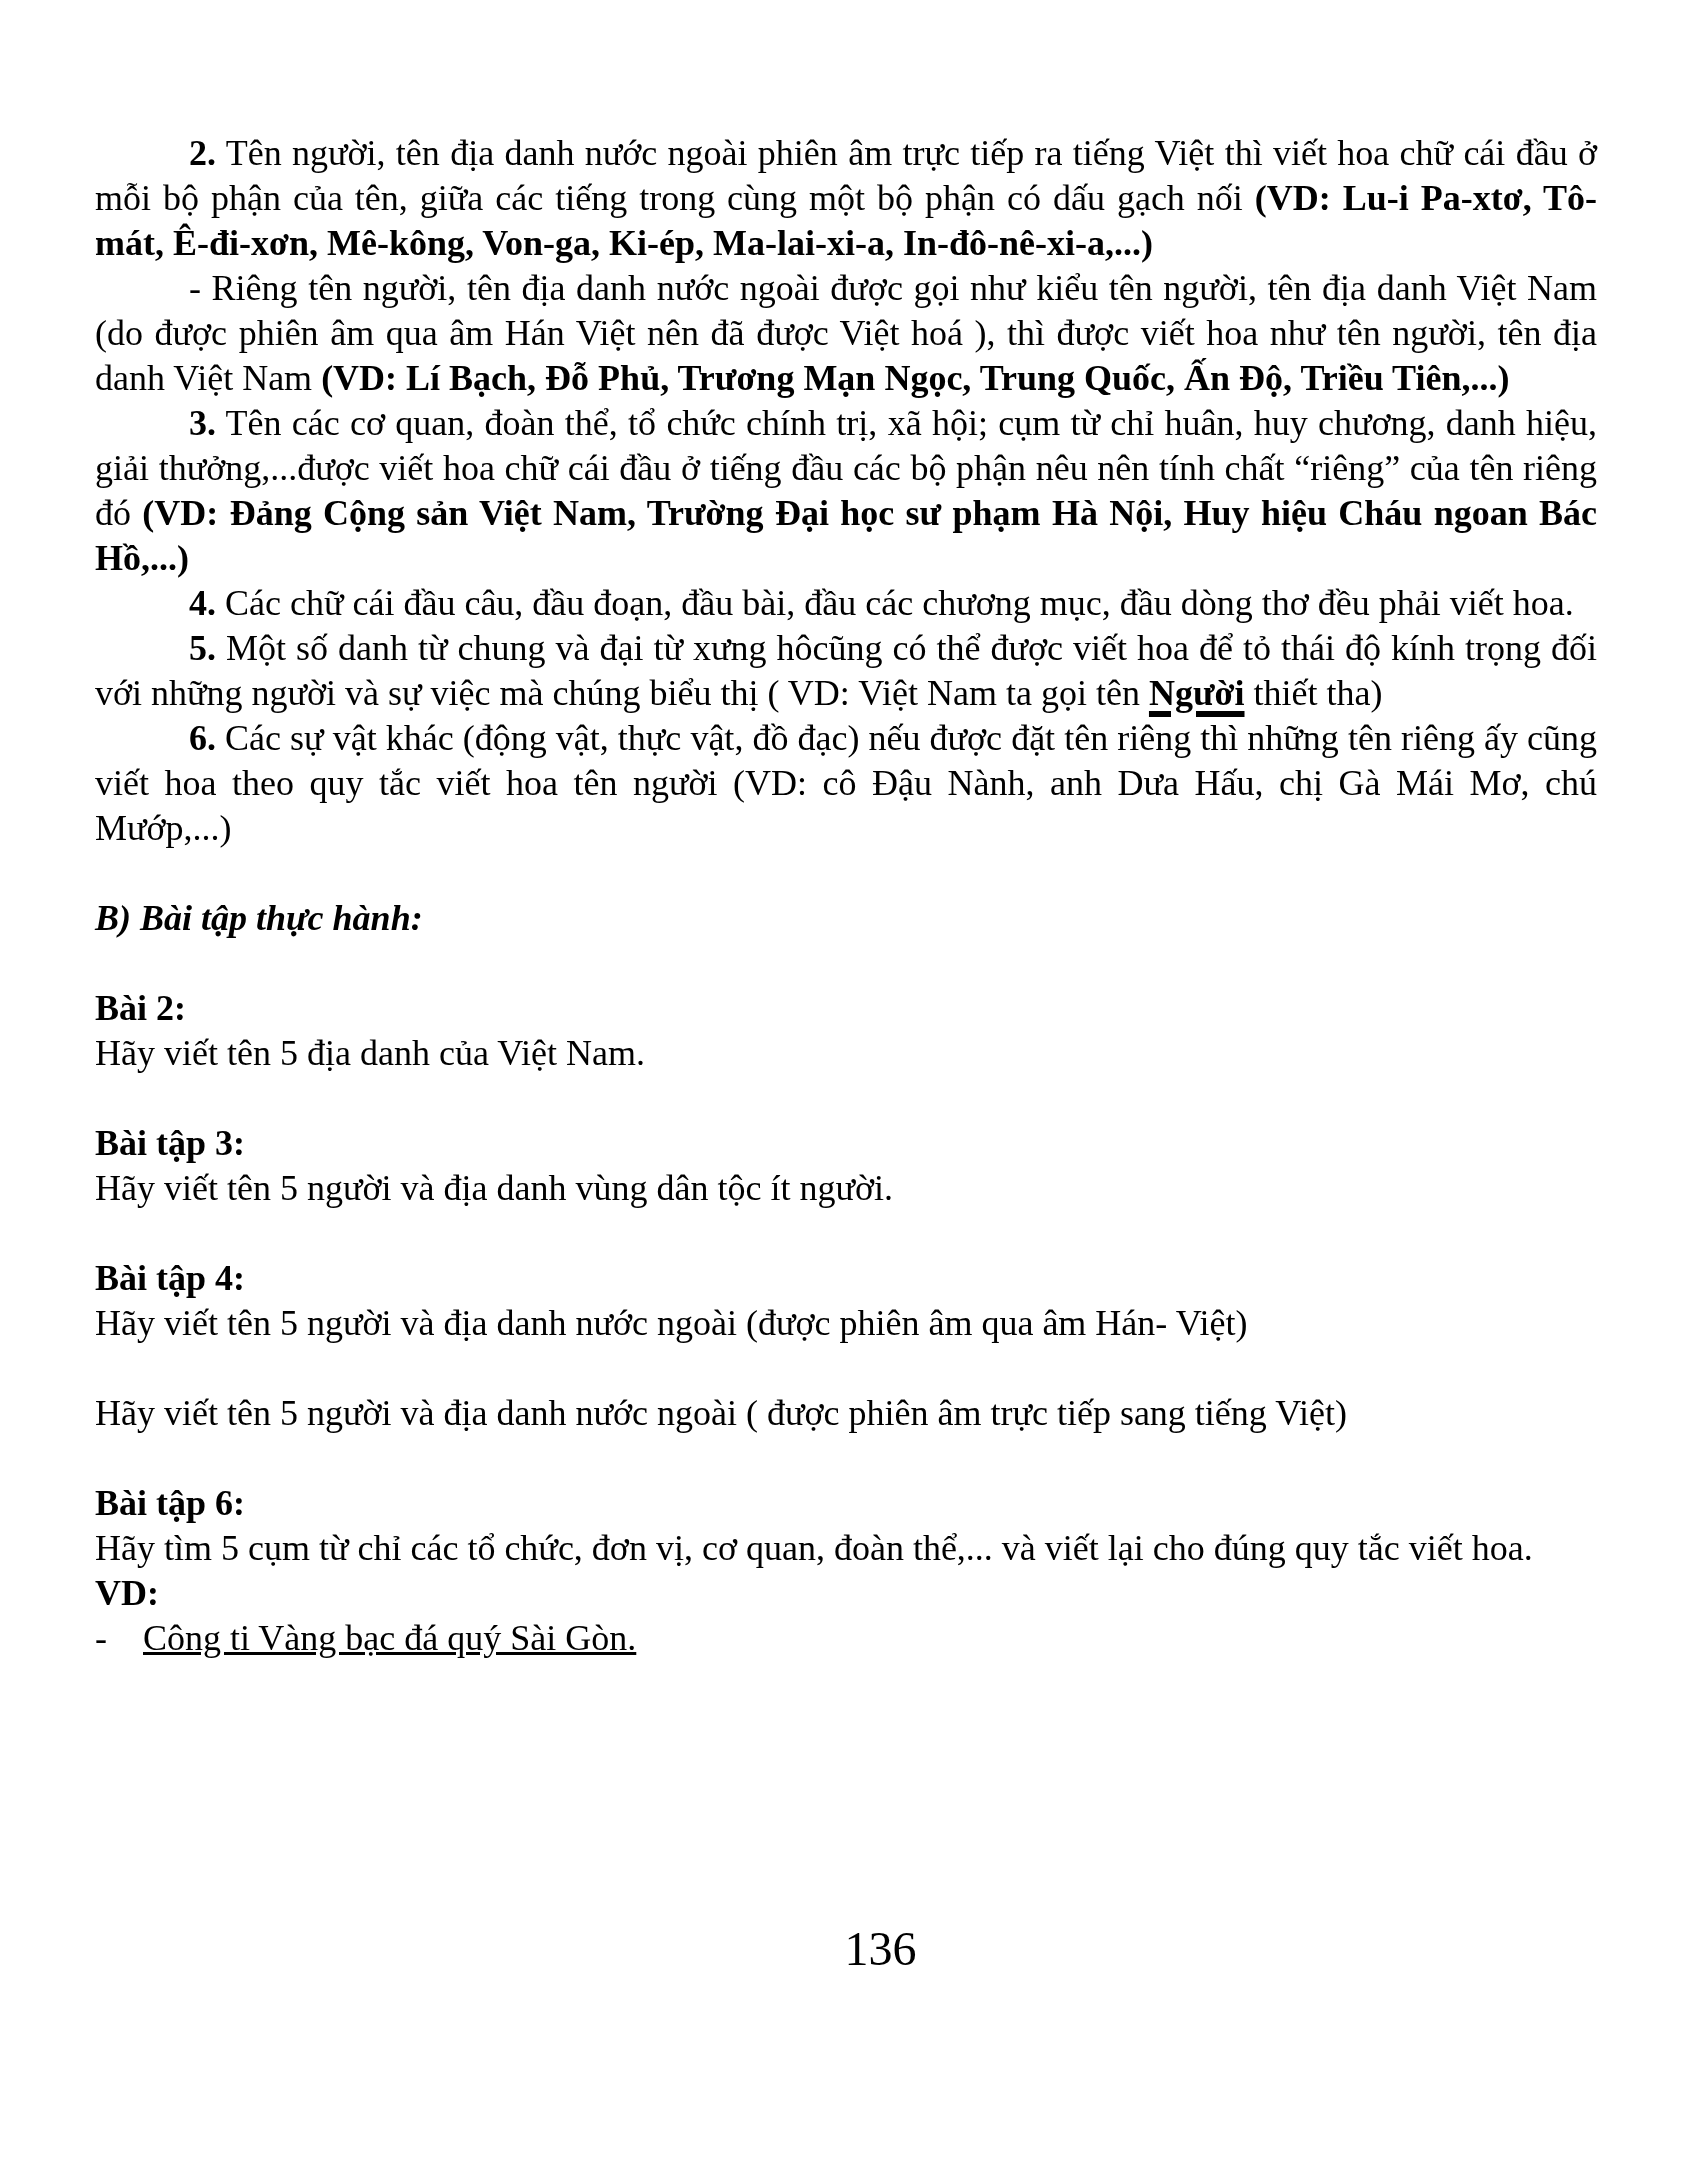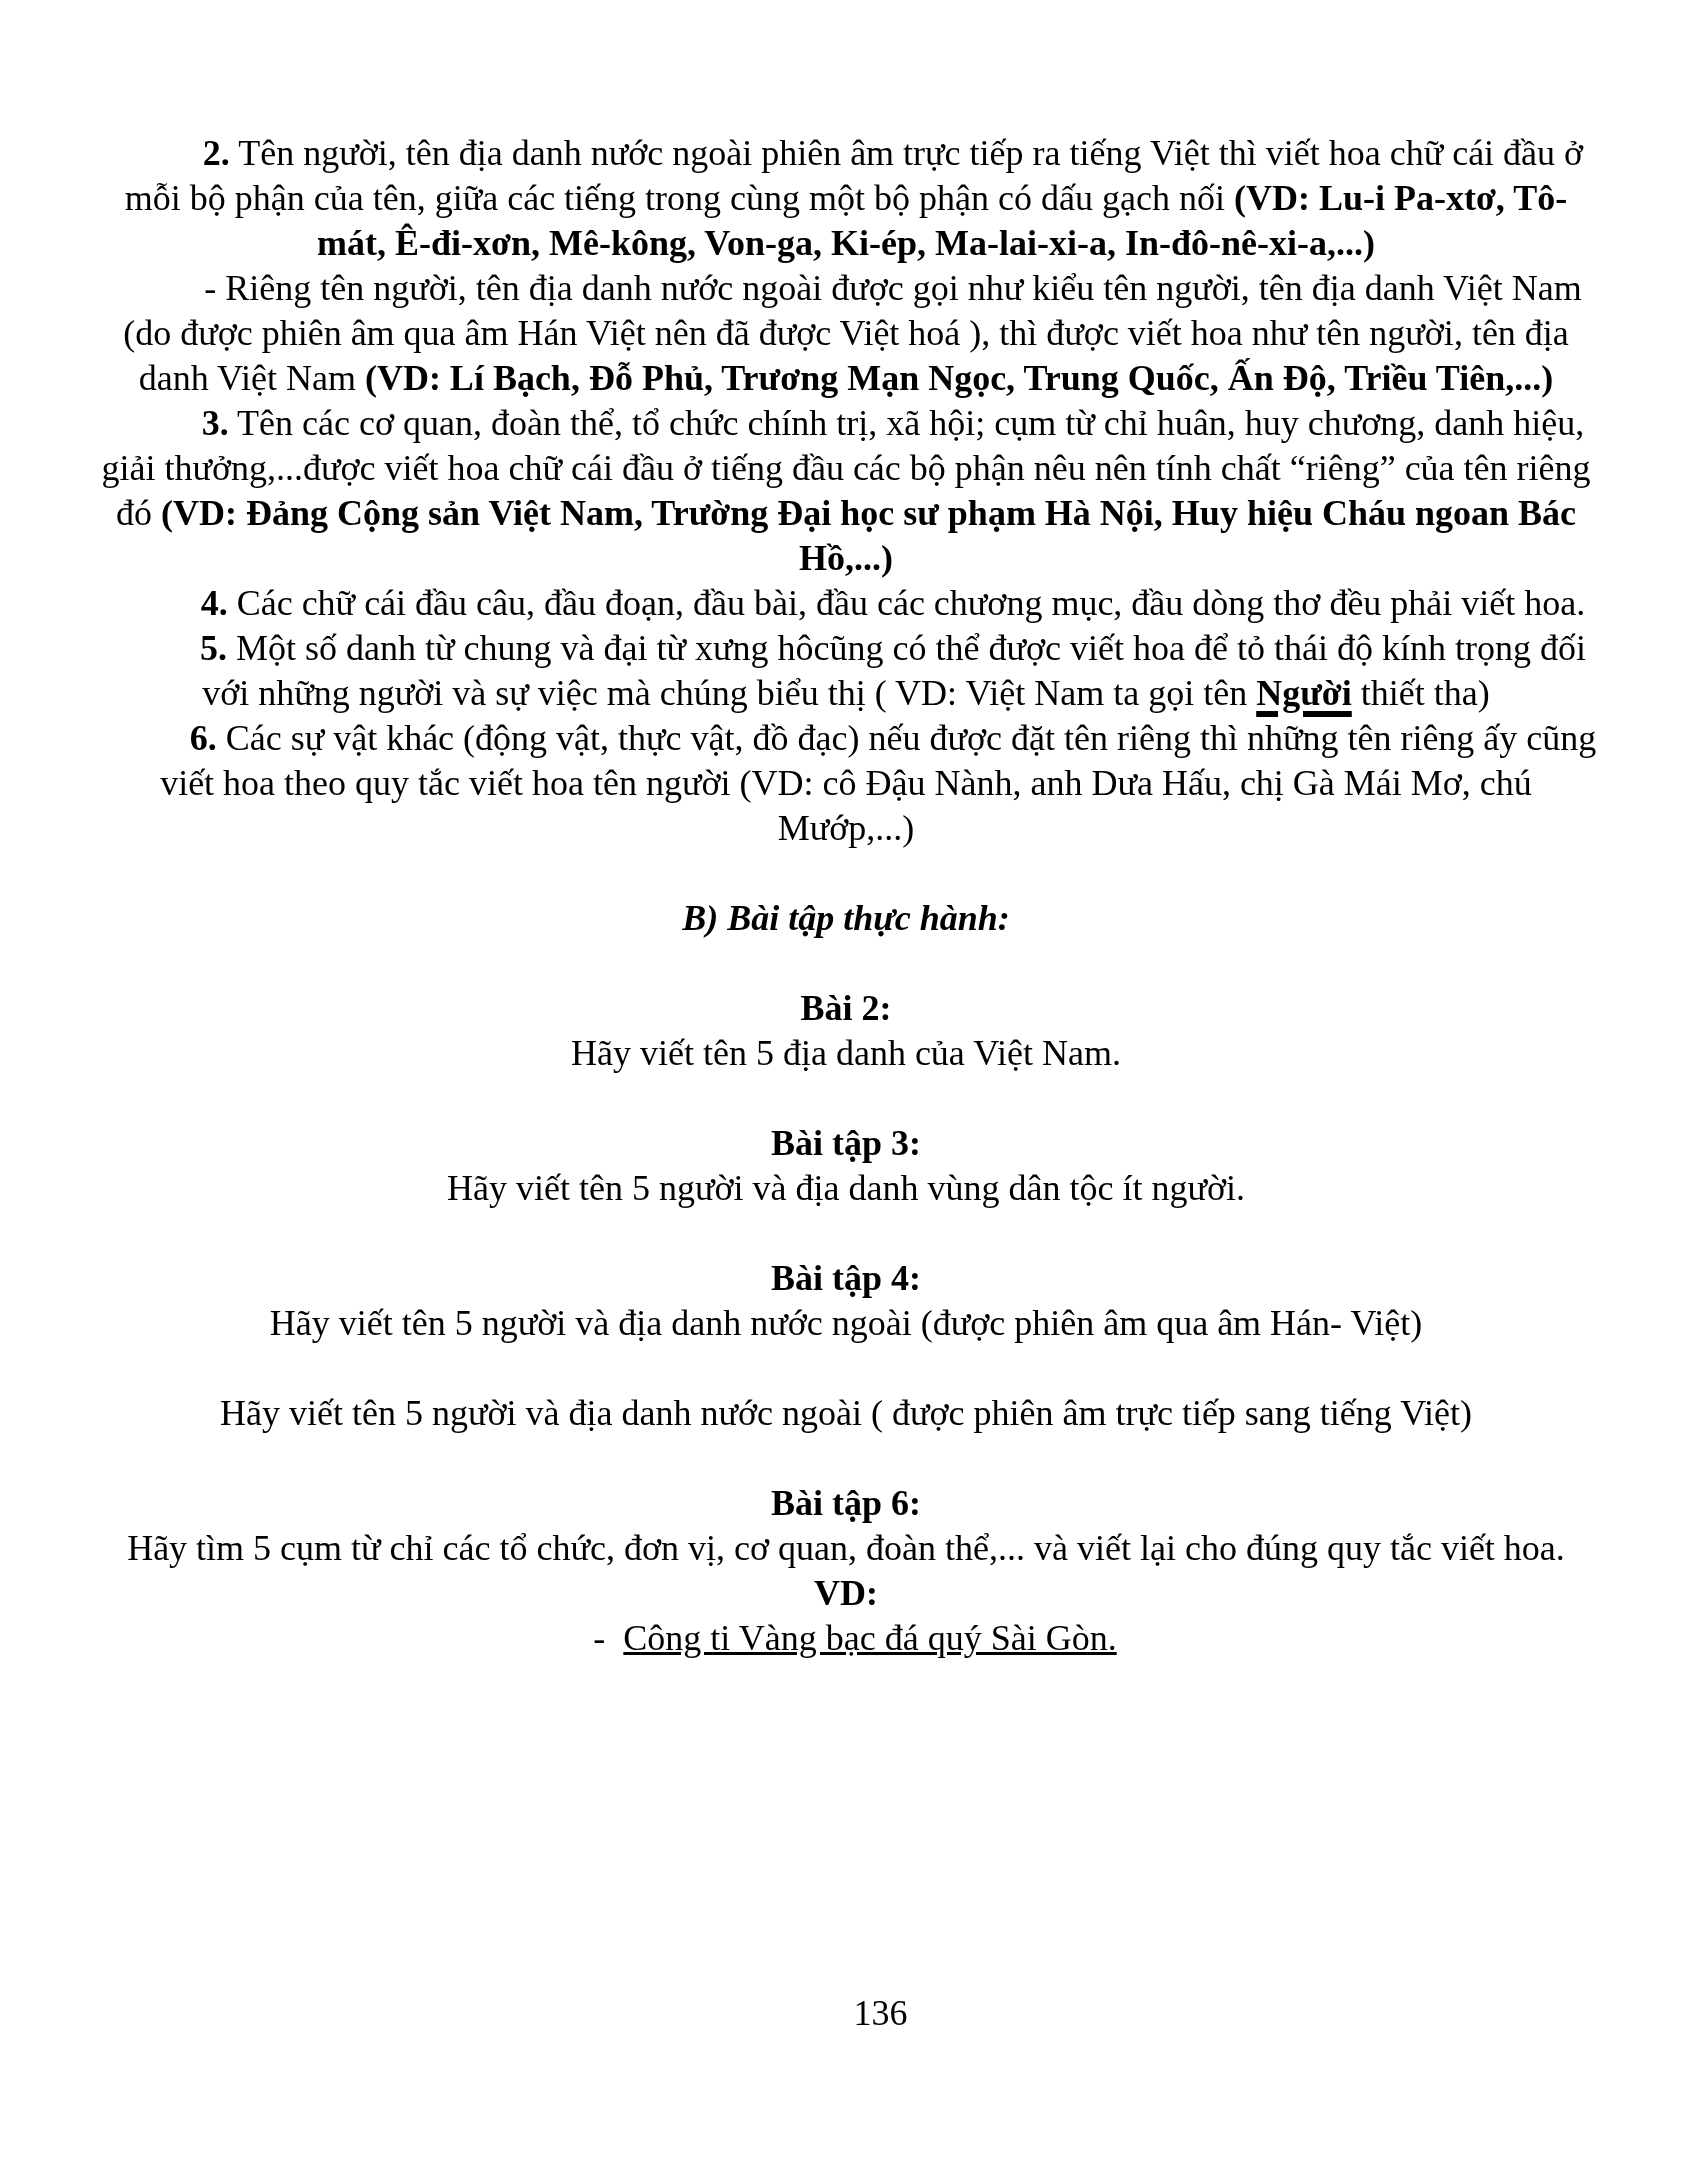--- a/index.html
+++ b/index.html
@@ -18,44 +18,44 @@
     background: #ffffff;
   }
   .content {
     position: absolute;
     left: 95px;
     top: 131px;
     width: 1502px;
     font-size: 36px;
     line-height: 45px;
   }
-  .content p { margin: 0; padding: 0; text-align: center; }
+  .content p { margin: 0; padding: 0; }
   .rule {
     text-align: justify;
     text-indent: 94px;
   }
   .blank { height: 45px; }
   .section-heading { font-weight: bold; font-style: italic; }
   .exercise-title { font-weight: bold; }
   .answer { }
   .bullet { padding-left: 153px; text-decoration: underline; }
   .bullet .dash { display: inline-block; width: 48px; }
   b, .b { font-weight: bold; }
   .u {
     text-decoration: underline;
     text-decoration-thickness: 6px;
     text-underline-offset: 6px;
   }
   .footer {
     position: absolute;
     left: 95px;
-    top: 1993px;
+    top: 1928px;
     width: 1571px;
     text-align: center;
-    font-size: 36px;
+    font-size: 48px;
     line-height: 41px;
   }
 </style>
 </head>
 <body>
 
 <div class="page">
   <div class="content">
       <p class="rule"><span class="b">2.</span><span> Tên người, tên địa danh nước ngoài phiên âm trực tiếp ra tiếng Việt thì viết hoa chữ cái đầu ở mỗi bộ phận của tên, giữa các tiếng trong cùng một bộ phận có dấu gạch nối </span><span class="b">(VD: Lu-i Pa-xtơ, Tô- mát, Ê-đi-xơn, Mê-kông, Von-ga, Ki-ép, Ma-lai-xi-a, In-đô-nê-xi-a,...)</span></p>
       <p class="rule"><span>- Riêng tên người, tên địa danh nước ngoài được gọi như kiểu tên người, tên địa danh Việt Nam (do được phiên âm qua âm Hán Việt nên đã được Việt hoá ), thì được viết hoa như tên người, tên địa danh Việt Nam </span><span class="b">(VD: Lí Bạch, Đỗ Phủ, Trương Mạn Ngọc, Trung Quốc, Ấn Độ, Triều Tiên,...)</span></p>

